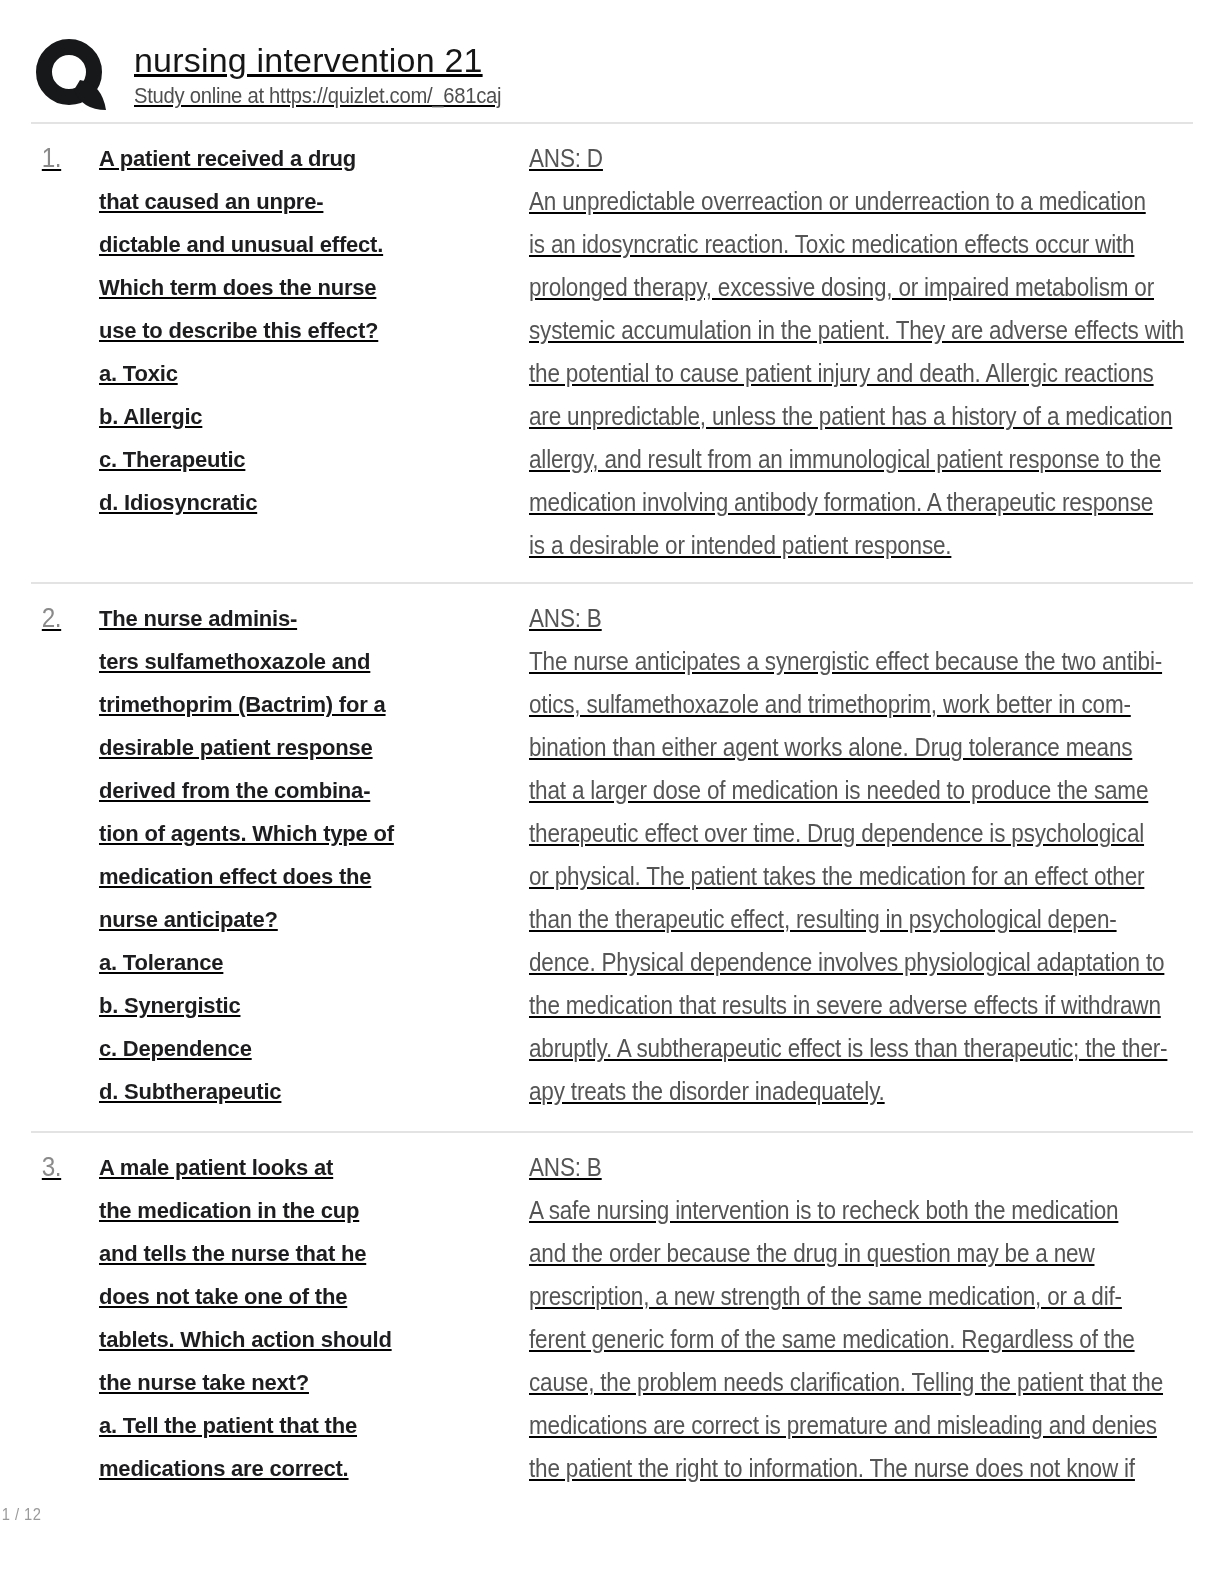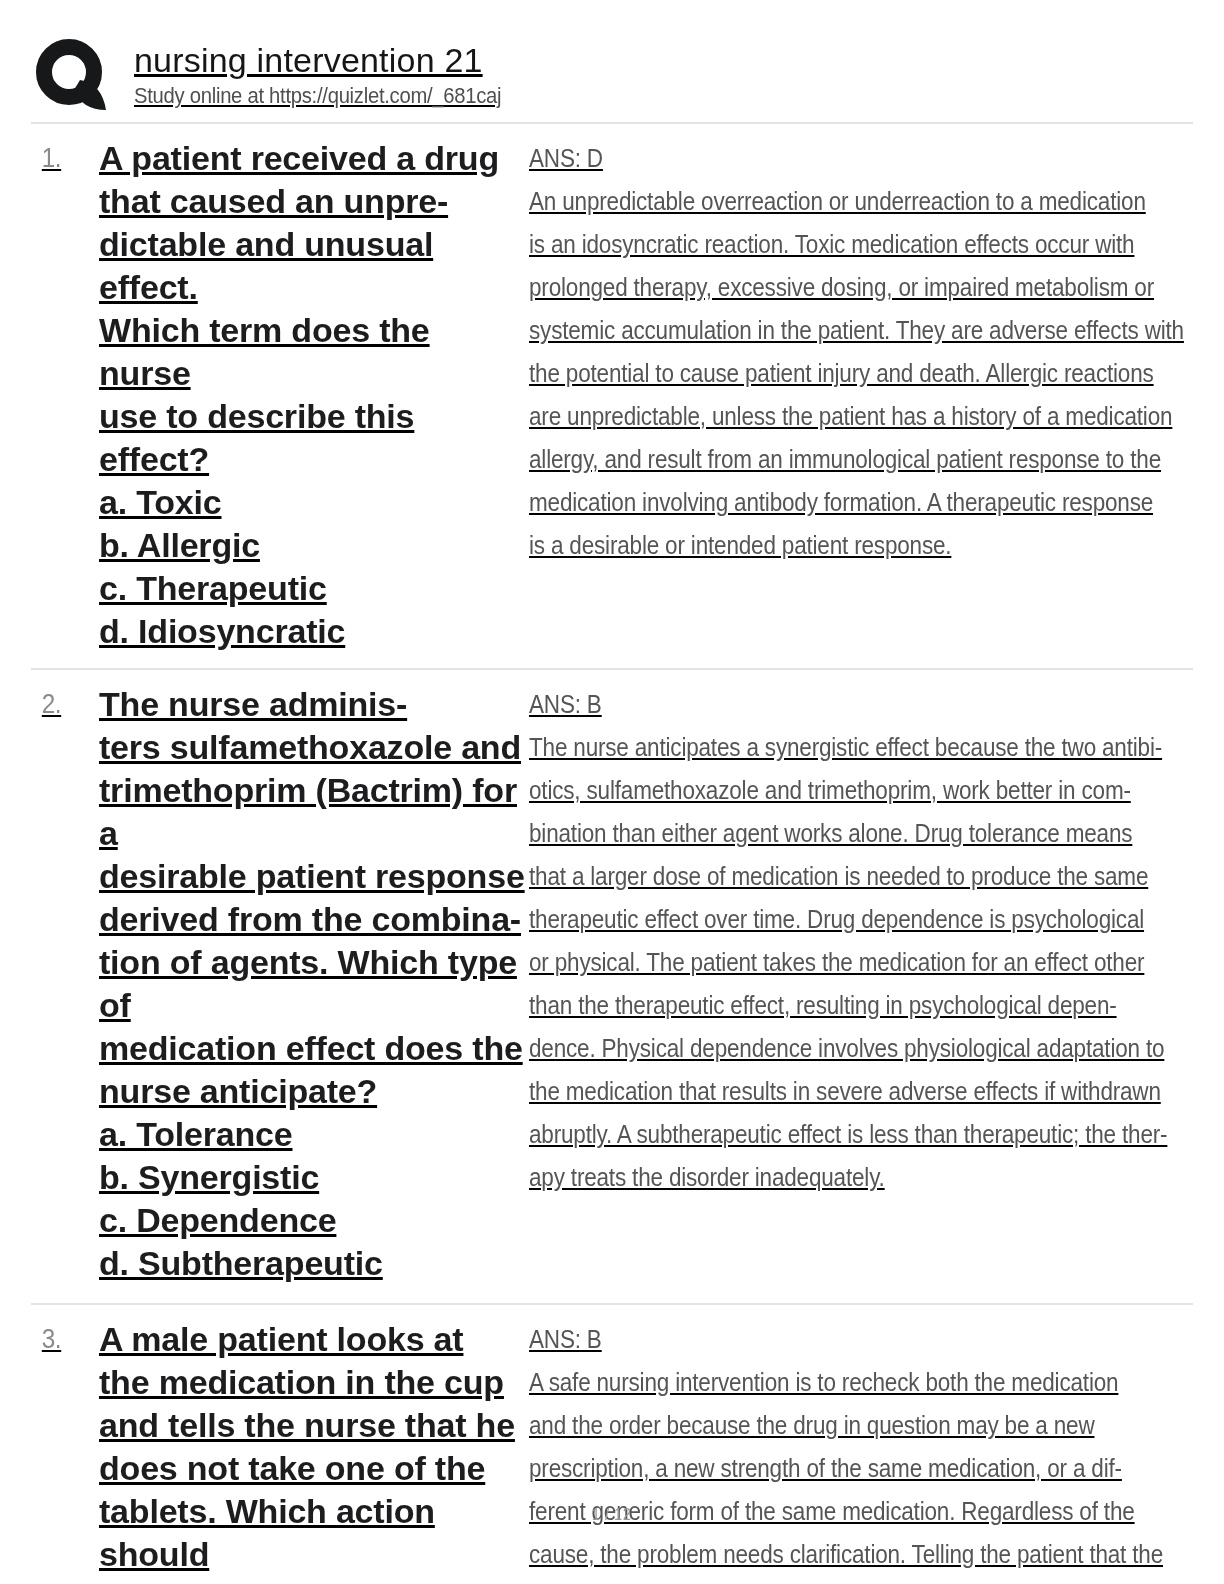--- a/index.html
+++ b/index.html
@@ -58,21 +58,21 @@
   .q-num {
     font-size: 27px;
     line-height: 43px;
     color: #8a8a8a;
     letter-spacing: -0.5px;
     transform: scaleX(0.9);
     transform-origin: 0 0;
     padding-left: 12px;
   }
   .q-text {
-    font-size: 34px;
+    font-size: 22px;
     line-height: 43px;
     font-weight: 600;
     color: #1d1d1f;
     letter-spacing: -0.2px;
     white-space: pre-line;
   }
   .a-text {
     font-size: 25px;
     line-height: 43px;
     font-weight: 400;
@@ -83,21 +83,20 @@
     transform-origin: 0 0;
     width: 111%;
   }
 
   
   .footer {
     position: absolute;
     left: 0;
     right: 0;
     top: 1506px;
-    text-align: center;
   }
   .page-indicator {
     display: inline-block;
     font-size: 16px;
     color: #9a9a9a;
     letter-spacing: 0.5px;
     transform: scaleX(0.92);
   }
 </style>
 </head>

